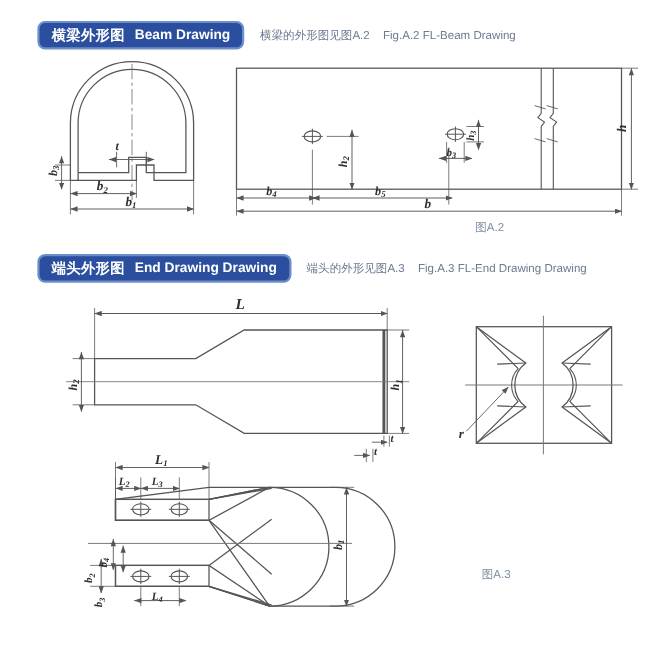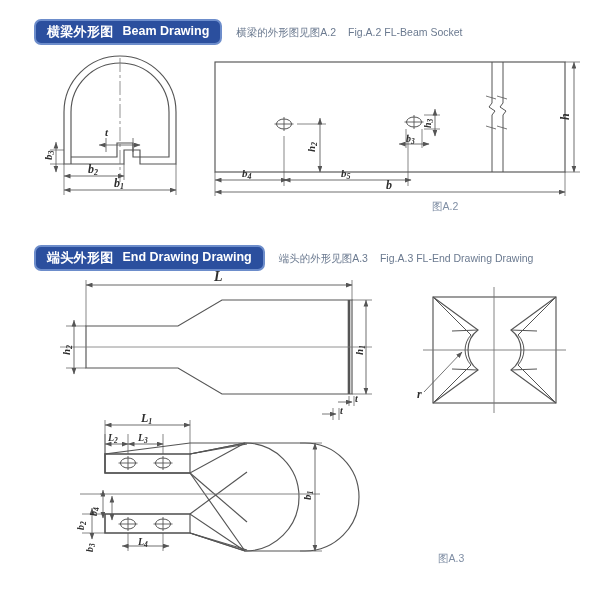--- a/index.html
+++ b/index.html
@@ -24,21 +24,21 @@
 
   
   .section-header {
     position: absolute;
     left: 34px;
     display: flex;
     align-items: center;
     height: 26px;
   }
   #section-1-header { top: 19px; }
-  #section-2-header { top: 245px; }
+  #section-2-header { top: 231px; }
 
   .badge {
     display: inline-flex;
     align-items: center;
     gap: 9px;
     background: #2b4f9e;
     border: 2px solid #6d8dcb;
     border-radius: 7px;
     padding: 3px 11px 4px 11px;
     box-sizing: border-box;
@@ -68,21 +68,21 @@
   .header-note .gap { display: inline-block; width: 12px; }
 
   
   .fig-caption {
     position: absolute;
     color: #7f8ea4;
     font-size: 10.5px;
     white-space: nowrap;
   }
   #fig-caption-a2 { left: 432px; top: 200px; text-align: right; }
-  #fig-caption-a3 { left: 438px; top: 552px; }
+  #fig-caption-a3 { left: 438px; top: 515px; }
 
   
   .drawing {
     position: absolute;
     left: 0;
     top: 0;
     width: 600px;
     height: 600px;
     pointer-events: none;
   }
@@ -97,21 +97,21 @@
 <body>
 
 <div class="page">
 
   <div class="section-header" id="section-1-header">
     <div class="badge">
       <span class="cn">横梁外形图</span>
       <span class="en">Beam Drawing</span>
     </div>
     <div class="header-note">
-      <span>横梁的外形图见图A.2</span><span class="gap"></span><span>Fig.A.2 FL-Beam Socket</span>
+      <span>横梁的外形图见图A.2</span><span class="gap"></span><span>Fig.A.2 FL-Beam Drawing</span>
     </div>
   </div>
 
   <div class="section-header" id="section-2-header">
     <div class="badge">
       <span class="cn">端头外形图</span>
       <span class="en">End Drawing Drawing</span>
     </div>
     <div class="header-note">
       <span>端头的外形见图A.3</span><span class="gap"></span><span>Fig.A.3 FL-End Drawing Drawing</span>

